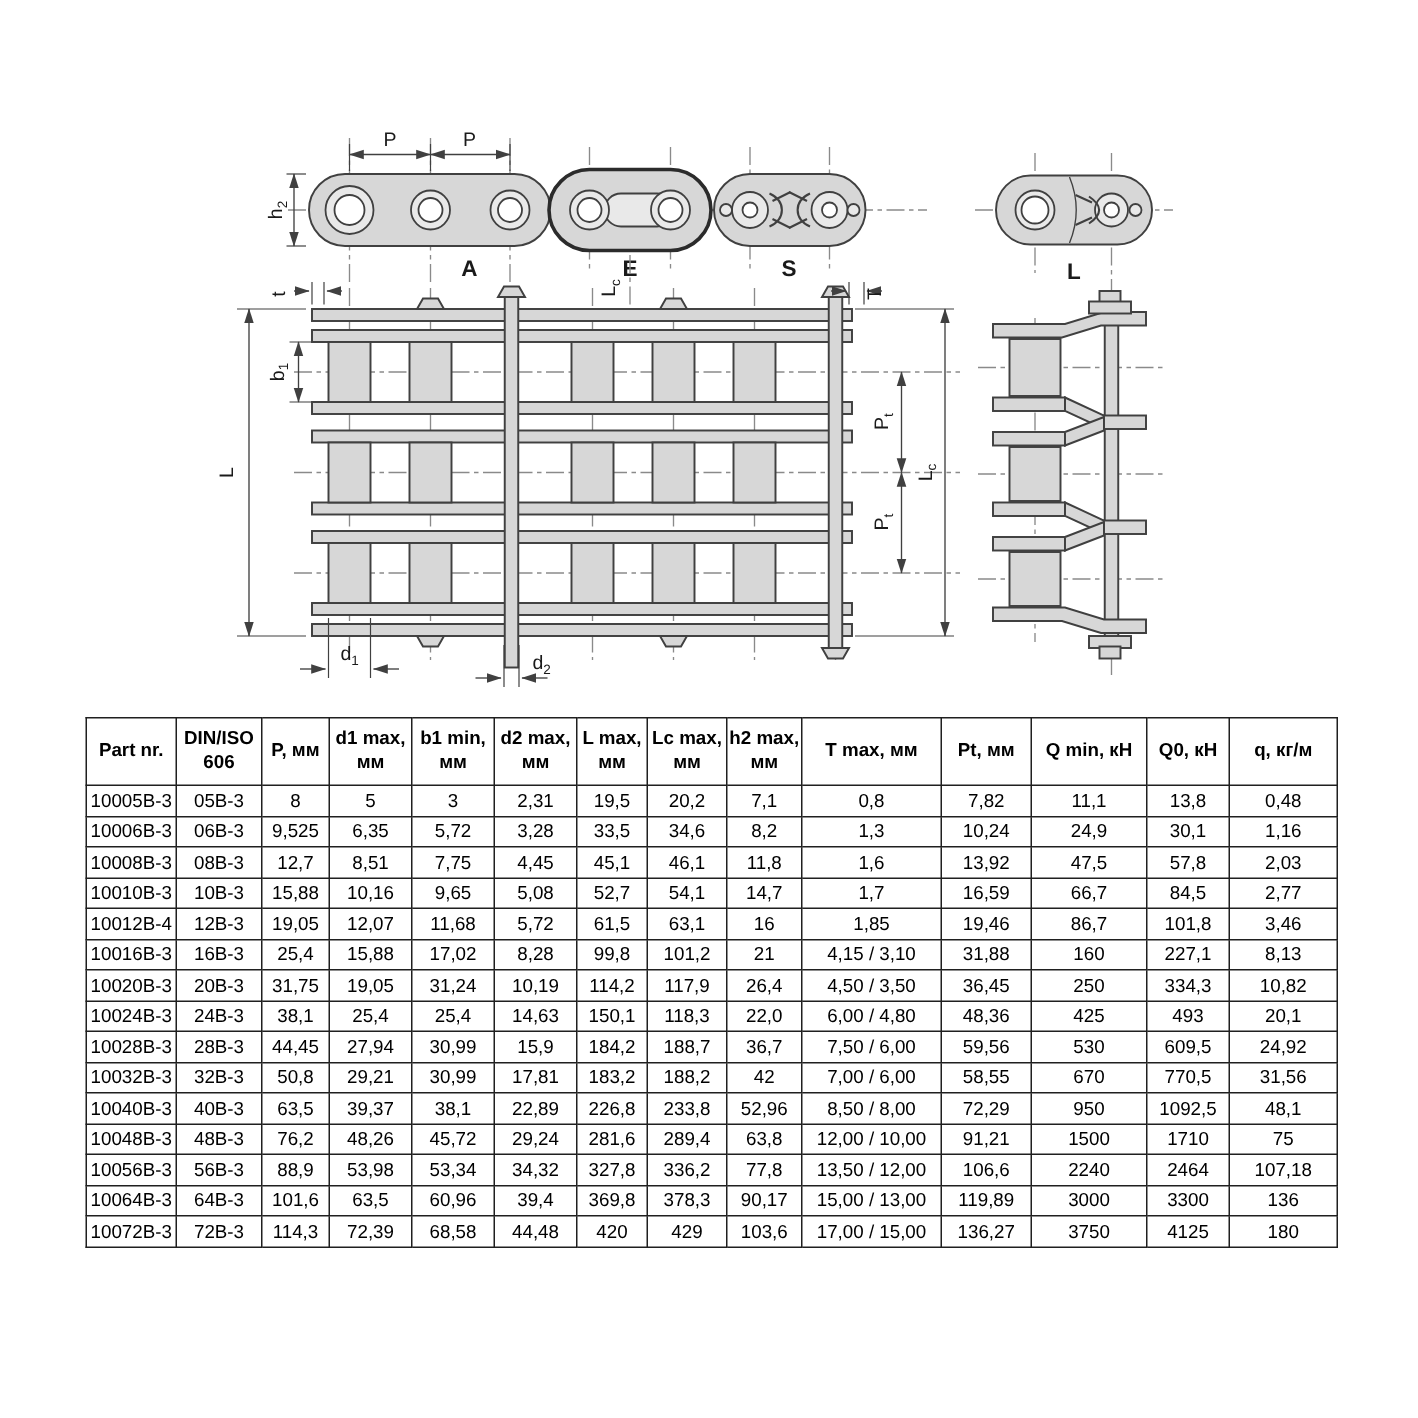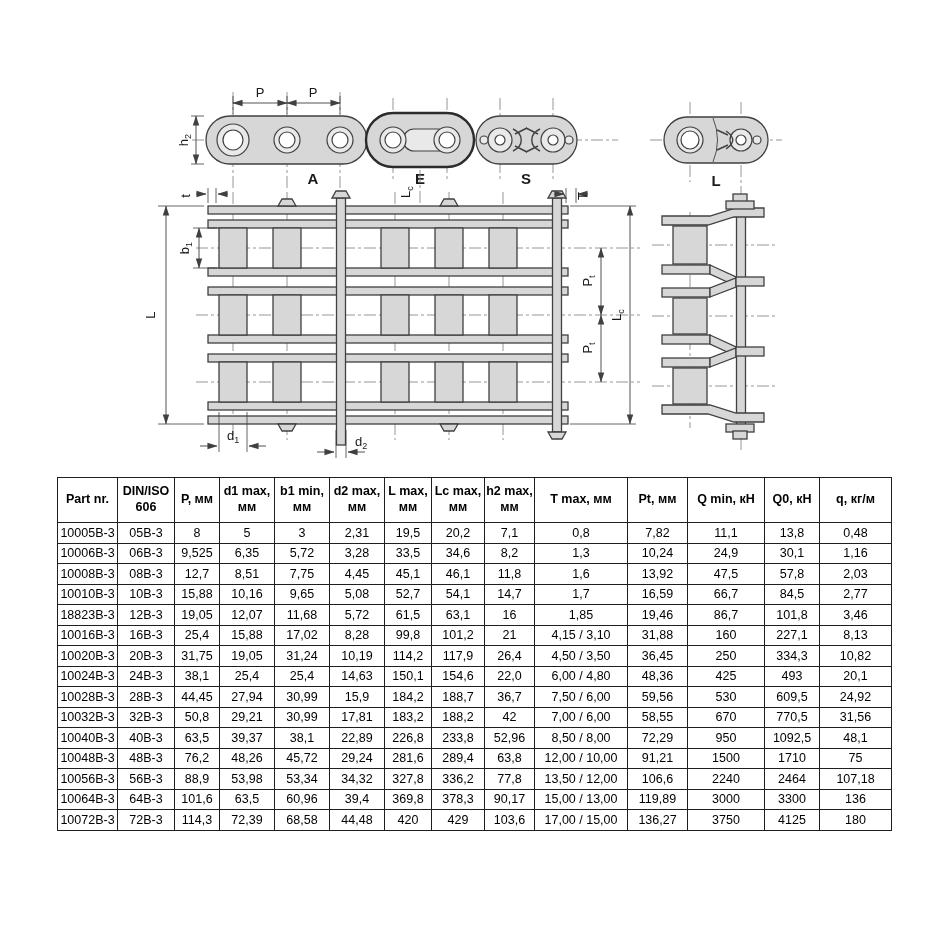--- a/index.html
+++ b/index.html
@@ -359,21 +359,21 @@
           <td>52,7</td>
           <td>54,1</td>
           <td>14,7</td>
           <td>1,7</td>
           <td>16,59</td>
           <td>66,7</td>
           <td>84,5</td>
           <td>2,77</td>
         </tr>
         <tr>
-          <td>18823B-3</td>
+          <td>10012B-4</td>
           <td>12B-3</td>
           <td>19,05</td>
           <td>12,07</td>
           <td>11,68</td>
           <td>5,72</td>
           <td>61,5</td>
           <td>63,1</td>
           <td>16</td>
           <td>1,85</td>
           <td>19,46</td>
@@ -414,21 +414,21 @@
           <td>10,82</td>
         </tr>
         <tr>
           <td>10024B-3</td>
           <td>24B-3</td>
           <td>38,1</td>
           <td>25,4</td>
           <td>25,4</td>
           <td>14,63</td>
           <td>150,1</td>
-          <td>154,6</td>
+          <td>118,3</td>
           <td>22,0</td>
           <td>6,00 / 4,80</td>
           <td>48,36</td>
           <td>425</td>
           <td>493</td>
           <td>20,1</td>
         </tr>
         <tr>
           <td>10028B-3</td>
           <td>28B-3</td>

